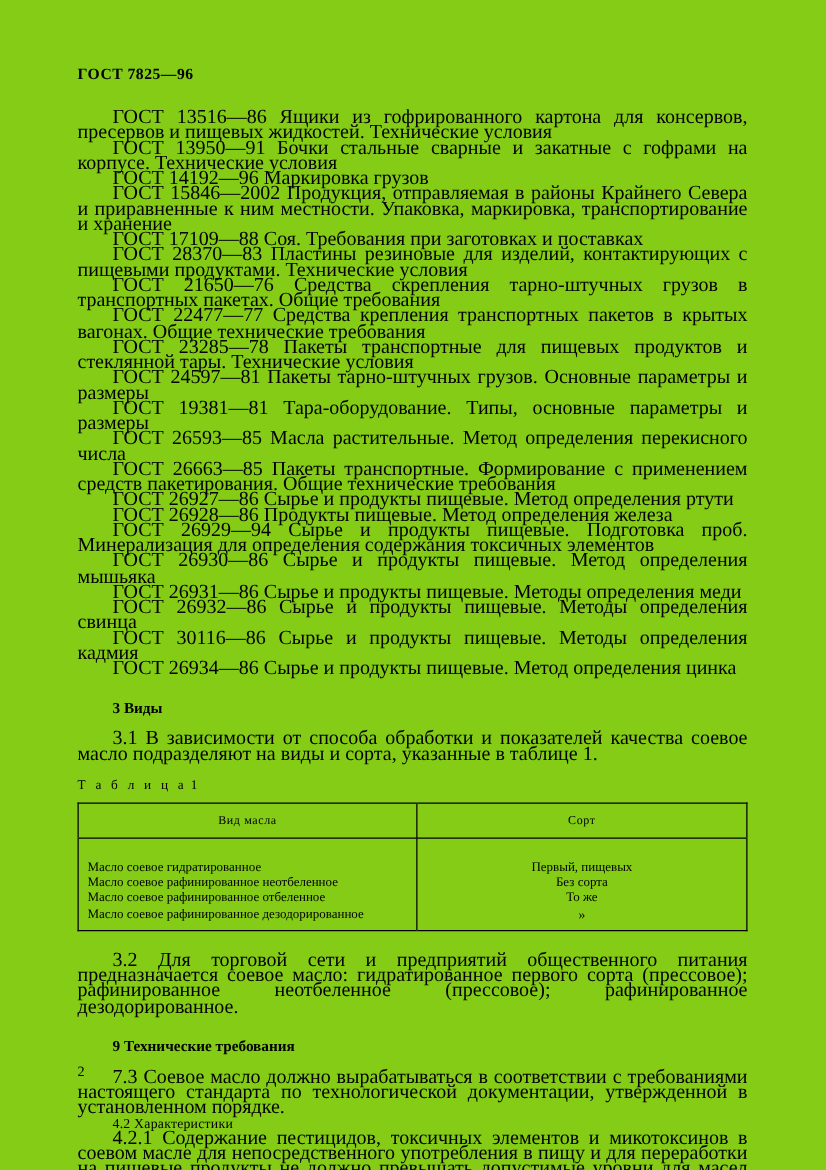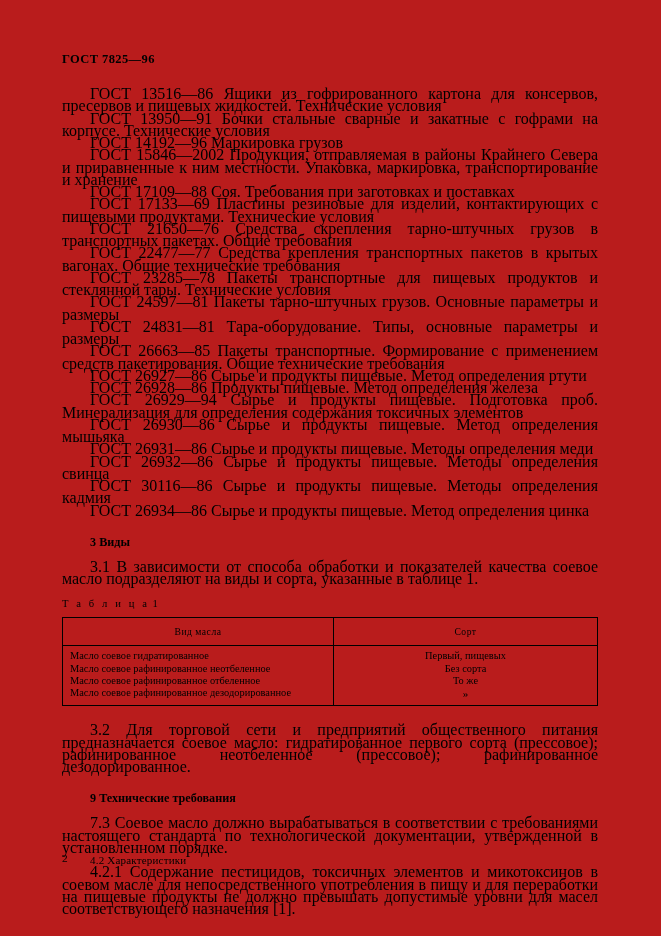--- a/index.html
+++ b/index.html
@@ -9,21 +9,21 @@
     background: #ffffff;
   }
   body {
     font-family: "Liberation Serif", "DejaVu Serif", serif;
     color: #000000;
   }
   .page {
     position: relative;
     width: 661px;
     height: 936px;
-    background: #b91c1c;
+    background: #84cc16;
     overflow: hidden;
     box-sizing: border-box;
   }
   .doc-header {
     position: absolute;
     left: 62px;
     top: 52px;
     font-size: 12.5px;
     font-weight: bold;
     letter-spacing: 0.4px;
@@ -98,21 +98,21 @@
     font-family: Liberation Serif, serif;
   }
   table.vid-table th.col-left,
   table.vid-table td.col-left {
     width: 270px;
     border-right: 1.4px solid #000;
   }
   table.vid-table td.cell-body {
     font-size: 10.4px;
     line-height: 12.3px;
-    padding: 4px 0 6px 0;
+    padding: 18px 0 6px 0;
     margin-top: 20px;
   }
   table.vid-table td.col-left ul,
   table.vid-table td.col-right ul {
     list-style: none;
     margin: 0;
     padding: 0;
   }
   table.vid-table td.col-left li {
     padding-left: 7px;
@@ -142,26 +142,27 @@
   <div class="doc-header">ГОСТ 7825—96</div>
 
   <div class="body-block">
 
     <div>
       <p class="para">ГОСТ 13516—86 Ящики из гофрированного картона для консервов, пресервов и пищевых жидкостей. Технические условия</p>
       <p class="para">ГОСТ 13950—91 Бочки стальные сварные и закатные с гофрами на корпусе. Технические условия</p>
       <p class="para">ГОСТ 14192—96 Маркировка грузов</p>
       <p class="para">ГОСТ 15846—2002 Продукция, отправляемая в районы Крайнего Севера и приравненные к ним местности. Упаковка, маркировка, транспортирование и хранение</p>
       <p class="para">ГОСТ 17109—88 Соя. Требования при заготовках и поставках</p>
-      <p class="para">ГОСТ 17133—69 Пластины резиновые для изделий, контактирующих с пищевыми продуктами. Технические условия</p>
+      <p class="para">ГОСТ 28370—83 Пластины резиновые для изделий, контактирующих с пищевыми продуктами. Технические условия</p>
       <p class="para">ГОСТ 21650—76 Средства скрепления тарно-штучных грузов в транспортных пакетах. Общие требования</p>
       <p class="para">ГОСТ 22477—77 Средства крепления транспортных пакетов в крытых вагонах. Общие технические требования</p>
       <p class="para">ГОСТ 23285—78 Пакеты транспортные для пищевых продуктов и стеклянной тары. Технические условия</p>
       <p class="para">ГОСТ 24597—81 Пакеты тарно-штучных грузов. Основные параметры и размеры</p>
-      <p class="para">ГОСТ 24831—81 Тара-оборудование. Типы, основные параметры и размеры</p>
+      <p class="para">ГОСТ 19381—81 Тара-оборудование. Типы, основные параметры и размеры</p>
+      <p class="para">ГОСТ 26593—85 Масла растительные. Метод определения перекисного числа</p>
       <p class="para">ГОСТ 26663—85 Пакеты транспортные. Формирование с применением средств пакетирования. Общие технические требования</p>
       <p class="para">ГОСТ 26927—86 Сырье и продукты пищевые. Метод определения ртути</p>
       <p class="para">ГОСТ 26928—86 Продукты пищевые. Метод определения железа</p>
       <p class="para">ГОСТ 26929—94 Сырье и продукты пищевые. Подготовка проб. Минерализация для определения содержания  токсичных элементов</p>
       <p class="para">ГОСТ 26930—86 Сырье и продукты пищевые. Метод определения мышьяка</p>
       <p class="para">ГОСТ 26931—86 Сырье и продукты пищевые. Методы определения меди</p>
       <p class="para">ГОСТ 26932—86 Сырье и продукты пищевые. Методы определения свинца</p>
       <p class="para">ГОСТ 30116—86 Сырье и продукты пищевые. Методы определения кадмия</p>
       <p class="para">ГОСТ 26934—86 Сырье и продукты пищевые. Метод определения цинка</p>
     </div>

